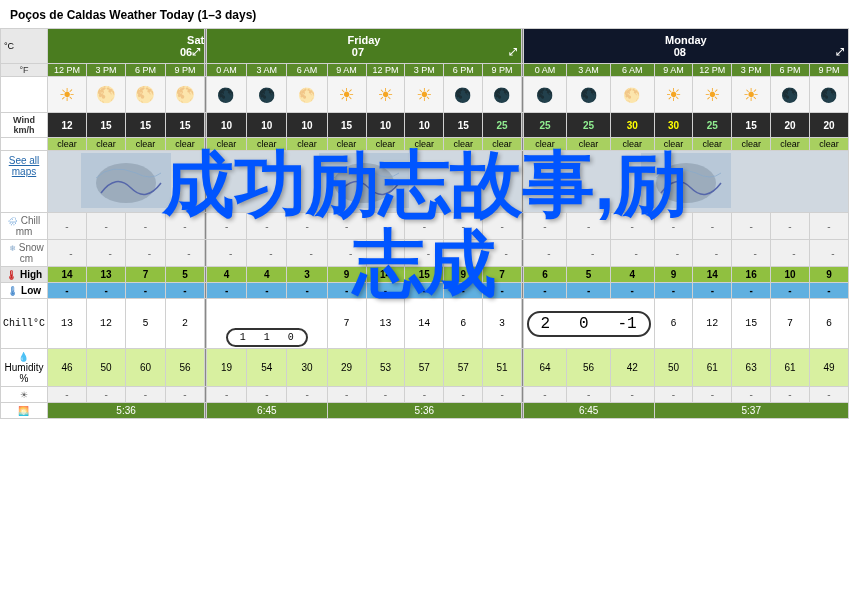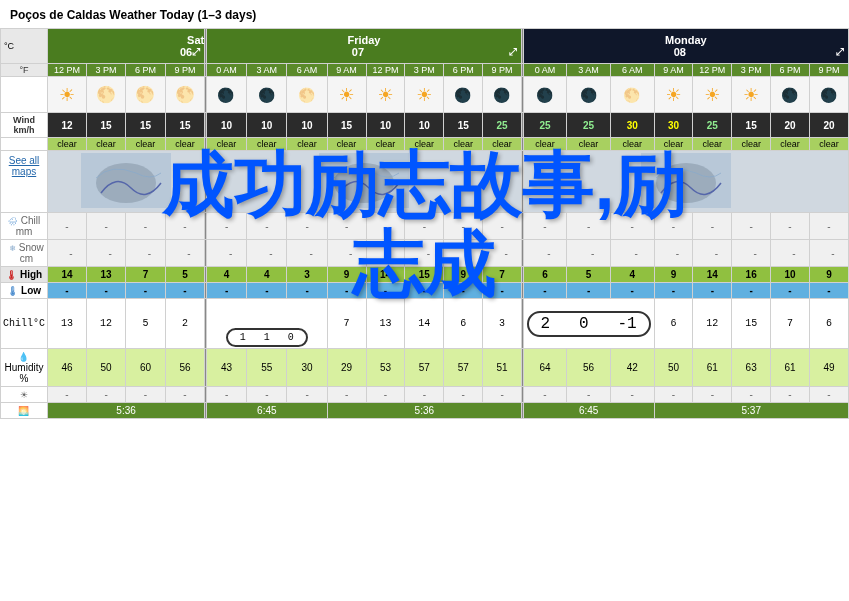--- a/index.html
+++ b/index.html
@@ -441,22 +441,22 @@
   <tr class="humidity-row">
     <td class="label-cell" style="background:#fff;">
       <span style="font-size:9px;">💧</span>
       <span>Humidity %</span>
     </td>
     <td>46</td>
     <td>50</td>
     <td>60</td>
     <td>56</td>
     <td style="background:#888; padding:0;"></td>
-    <td>43</td>
-    <td>55</td>
+    <td>19</td>
+    <td>54</td>
     <td>30</td>
     <td>29</td>
     <td>53</td>
     <td>57</td>
     <td>57</td>
     <td>51</td>
     <td style="background:#888; padding:0;"></td>
     <td>64</td>
     <td>56</td>
     <td>42</td>

